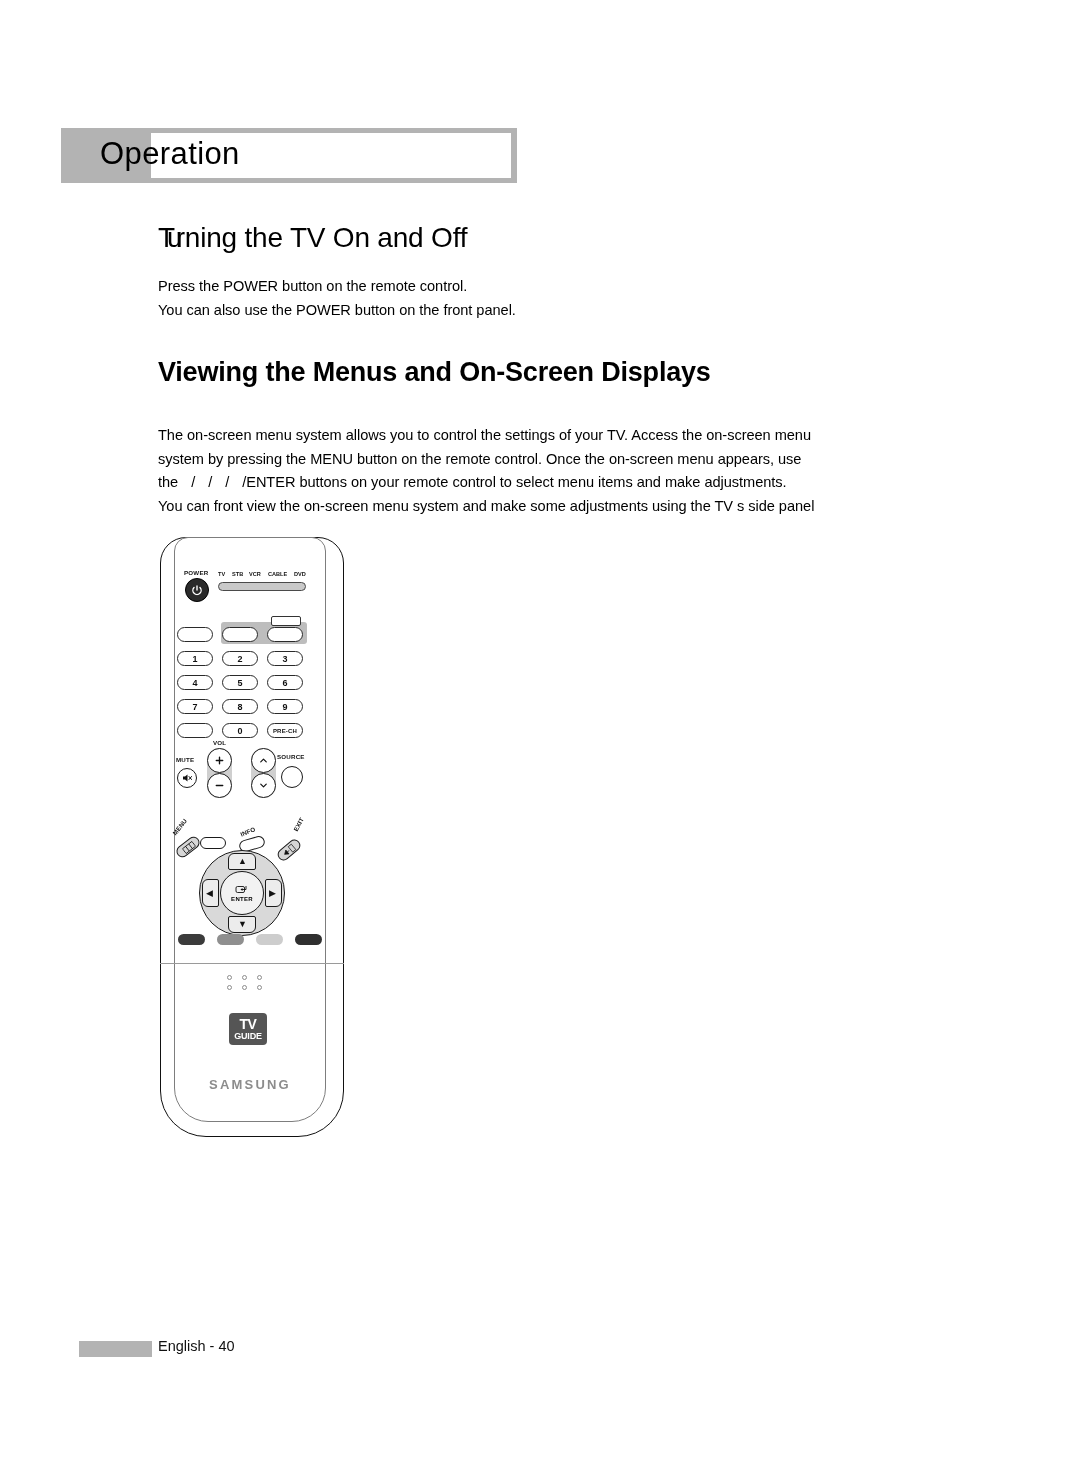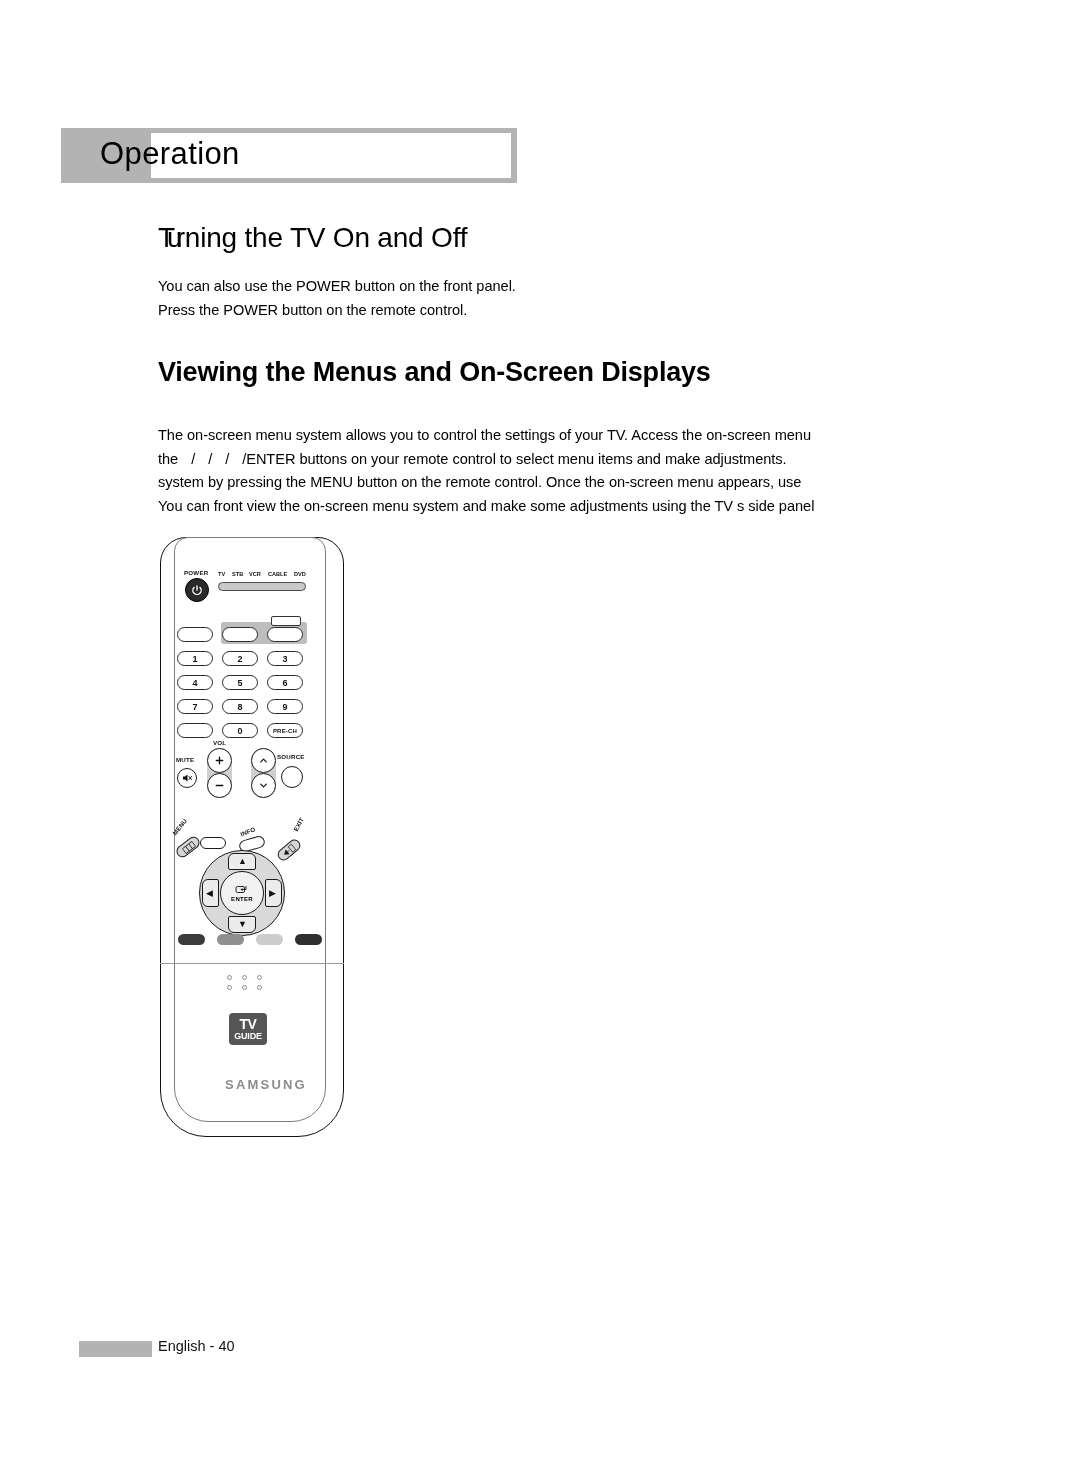--- a/index.html
+++ b/index.html
@@ -192,47 +192,47 @@
   
   .tvguide{
     position:absolute;left:74px;top:481px;width:38px;height:32px;
     background:#555;border-radius:4px;
     display:flex;flex-direction:column;align-items:center;justify-content:center;
   }
   .tvguide .tv{color:#fff;font-size:14px;font-weight:bold;line-height:13px;letter-spacing:-.5px;}
   .tvguide .gd{color:#fff;font-size:9px;font-weight:bold;line-height:10px;letter-spacing:-.2px;}
 
   .samsung{
-    position:absolute;left:16px;top:545px;width:190px;text-align:center;
+    position:absolute;left:0;top:545px;width:190px;text-align:center;
     font-size:13px;font-weight:bold;letter-spacing:2.2px;color:#8c8c8c;
   }
 </style>
 </head>
 <body>
 
 <div class="page">
 
   <div class="chapter-head">
     <div class="chapter-box"></div>
   </div>
   <div class="chapter-title">Operation</div>
 
   <div class="h2 turning"><span class="squash">Tu</span><span>rning the TV On and Off</span></div>
 
   <div class="para p1">
+    <div>Press the POWER button on the remote control.</div>
     <div>You can also use the POWER button on the front panel.</div>
-    <div>Press the POWER button on the remote control.</div>
   </div>
 
   <div class="h2 viewing">Viewing the Menus and On-Screen Displays</div>
 
   <div class="para p2">
     <div>The on-screen menu system allows you to control the settings of your TV. Access the on-screen menu</div>
+    <div>system by pressing the MENU button on the remote control. Once the on-screen menu appears, use</div>
     <div><span>the</span><span class="gap"></span><span>/</span><span class="gap"></span><span>/</span><span class="gap"></span><span>/</span><span class="gap"></span><span>/ENTER buttons on your remote control to select menu items and make adjustments.</span></div>
-    <div>system by pressing the MENU button on the remote control. Once the on-screen menu appears, use</div>
     <div>You can front view the on-screen menu system and make some adjustments using the TV s side panel</div>
   </div>
 
   <div class="remote">
 
     <div class="shell-outer"></div>
     <div class="shell-inner"></div>
     <div class="shell-divider"></div>
 
     <div class="rlabel power-label">POWER</div>

